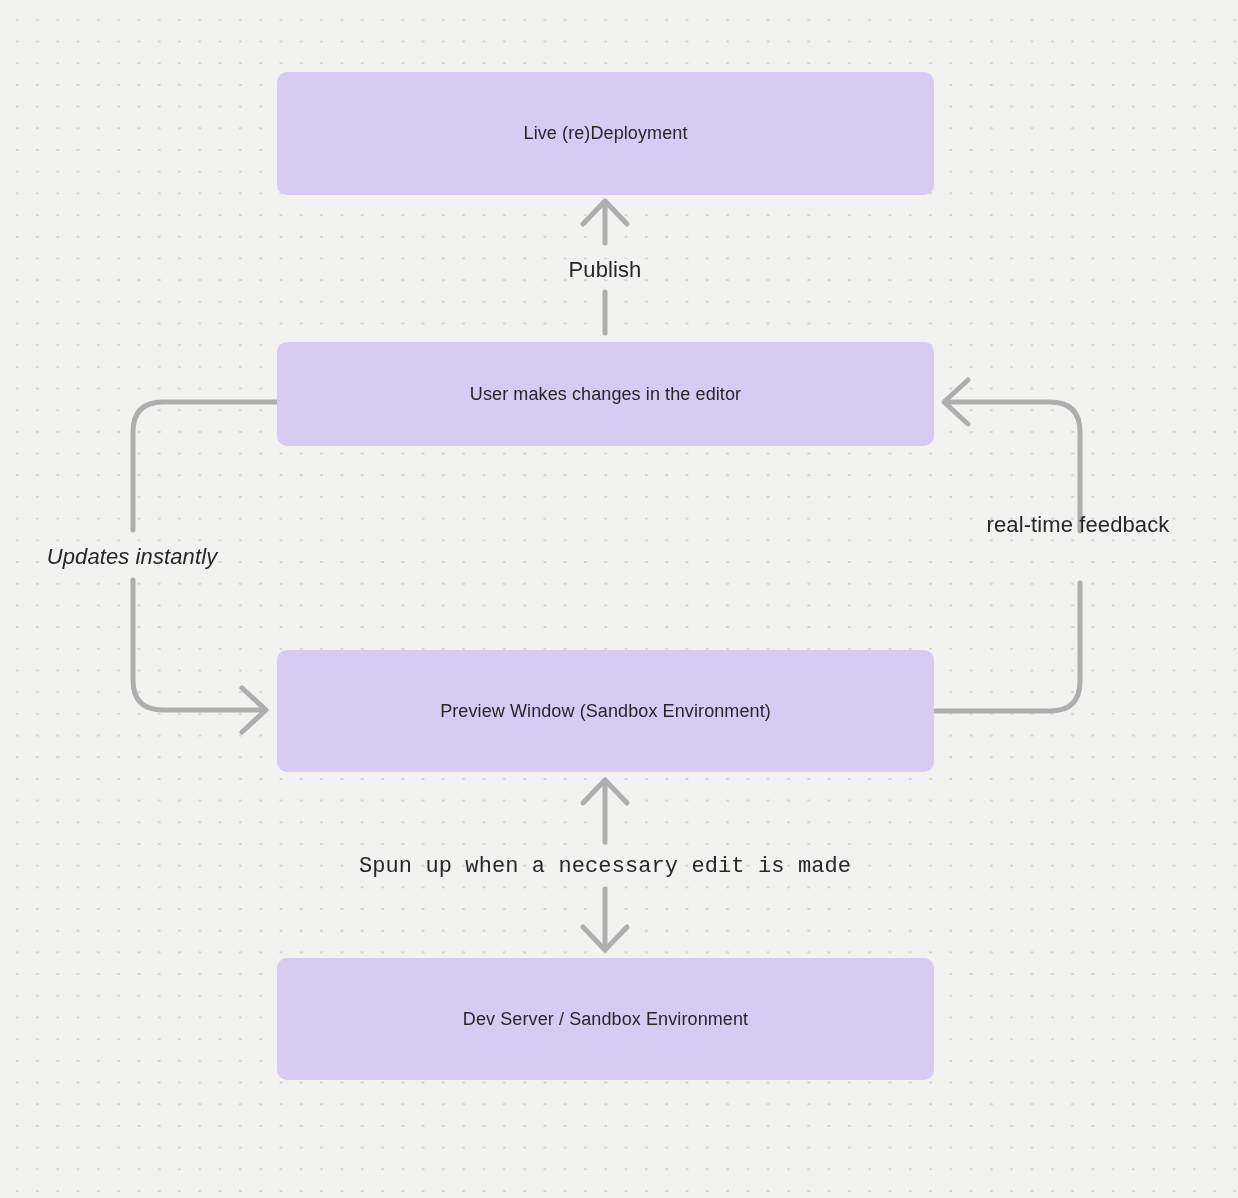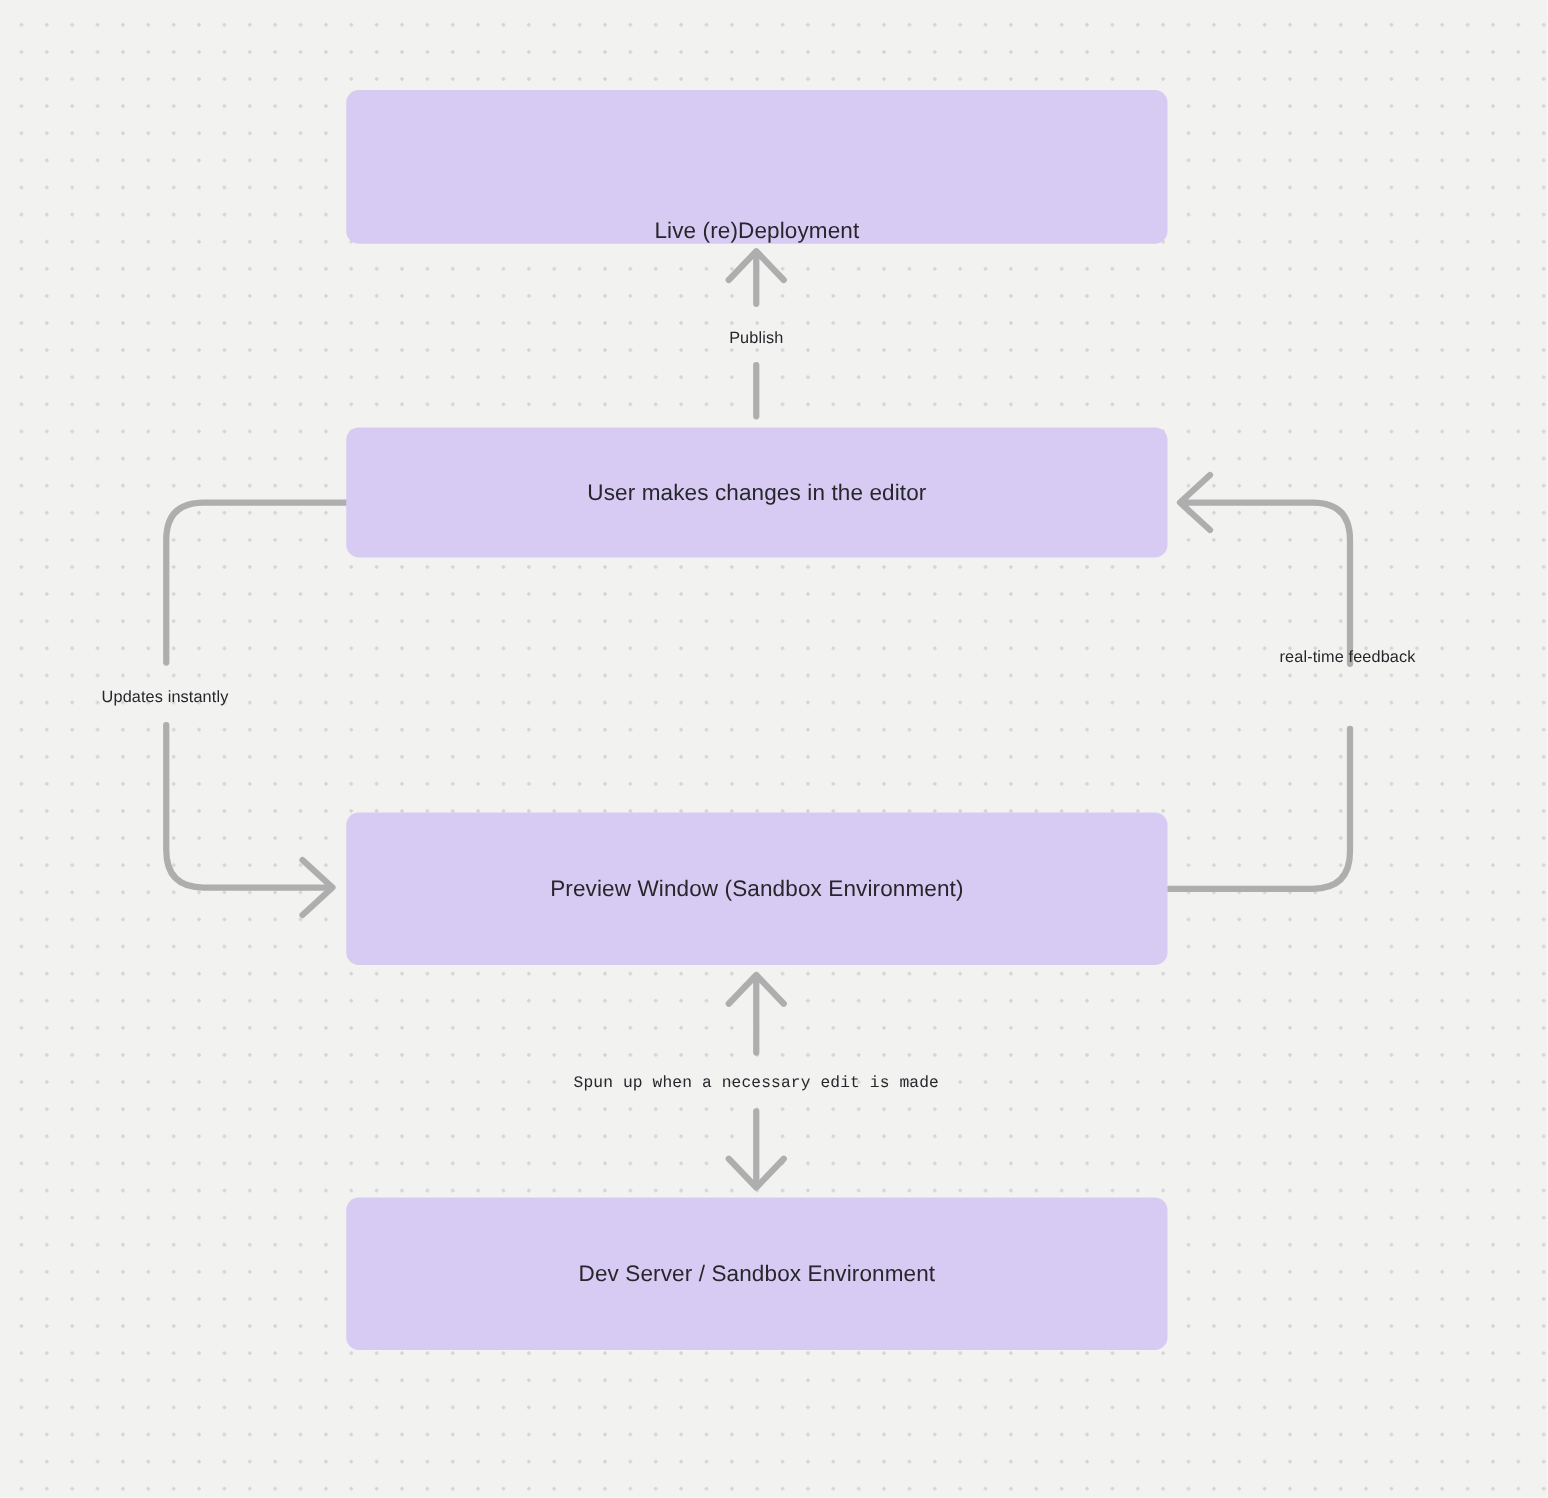--- a/index.html
+++ b/index.html
@@ -34,21 +34,21 @@
     display: flex;
     align-items: center;
     justify-content: center;
   }
   .node .node-label {
     color: var(--node-text);
     font-size: 18px;
     letter-spacing: 0.1px;
     text-align: center;
   }
-  #node-live        { top: 72px; align-items: flex-end;  }
+  #node-live        { top: 72px;  }
   #node-user        { top: 342px; height: 104px; }
   #node-preview     { top: 650px; height: 122px; }
   #node-dev         { top: 958px; height: 122px; }
 
   svg.edges {
     position: absolute;
     inset: 0;
     width: 1238px; height: 1198px;
     pointer-events: none;
   }
@@ -56,27 +56,27 @@
     fill: none;
     stroke: var(--arrow);
     stroke-width: 5;
     stroke-linecap: round;
     stroke-linejoin: round;
     pointer-events: stroke;
   }
   .edge-label {
     position: absolute;
     transform: translate(-50%, -50%);
-    font-size: 13px;
+    font-size: 22px;
     color: var(--label-text);
     white-space: nowrap;
     letter-spacing: 0.1px;
   }
   #label-publish  { left: 605px;  top: 270px; }
-  #label-updates  { left: 132px;  top: 557px; }
+  #label-updates  { left: 132px;  top: 557px; font-style: italic; }
   #label-realtime { left: 1078px; top: 525px; }
   #label-spunup   { left: 605px;  top: 866px; font-family: Liberation Mono, monospace; }
 </style>
 </head>
 <body>
 
 <div class="canvas">
 
   <svg class="edges" viewBox="0 0 1238 1198">
 

